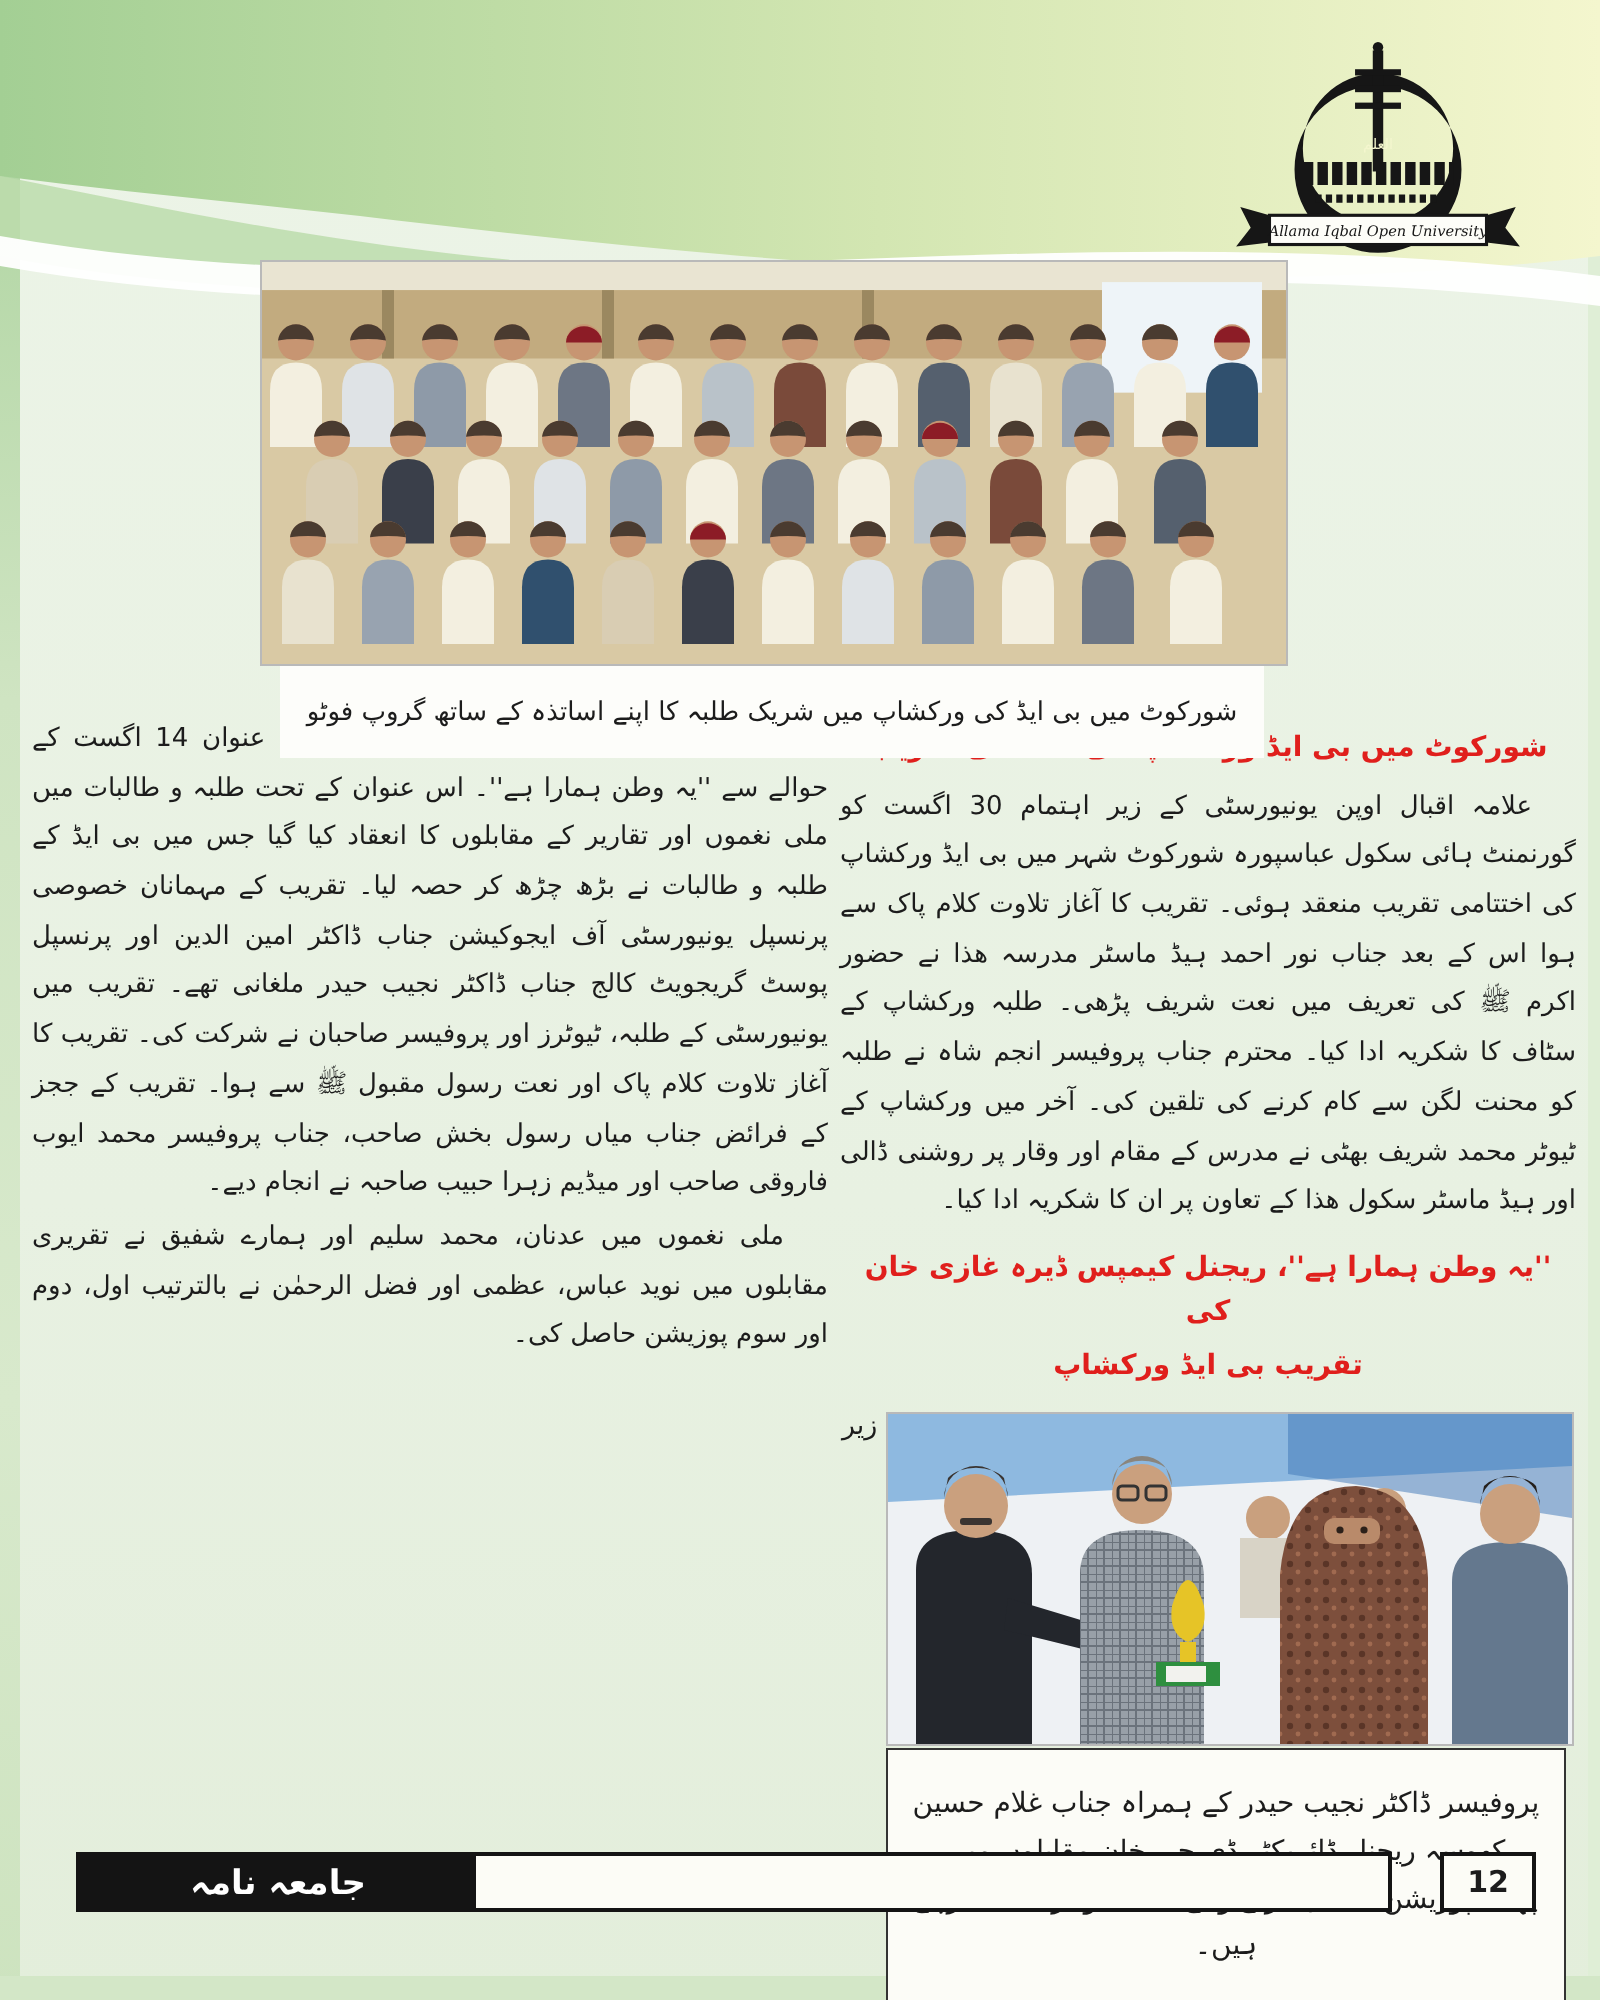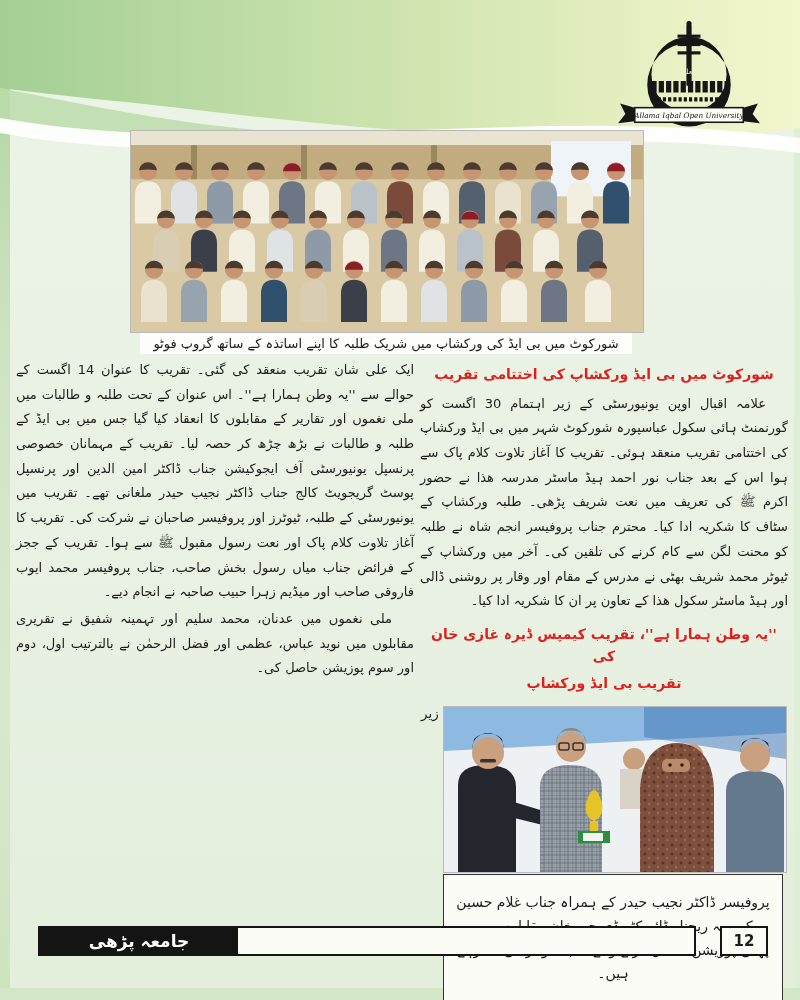--- a/index.html
+++ b/index.html
@@ -10,21 +10,21 @@
   }
   .edge-left{position:absolute;left:0;top:0;width:10px;height:100%;
     background:linear-gradient(180deg,#a9d29b,#cfe4c2 35%,#d8e9cc 70%,#cde3bf);}
   .edge-right{position:absolute;right:0;top:0;width:6px;height:100%;background:#dfeed6;}
   .edge-bottom{position:absolute;left:0;bottom:0;width:100%;height:12px;background:#d3e7c7;}
   .header-swoosh{position:absolute;left:0;top:0;}
   .logo{position:absolute; right:36px; top:20px; width:150px; height:120px;}
   .photo-top{position:absolute; left:130px; top:130px; width:512px; height:201px;
     border:1px solid #b9b9b9; z-index:2; background:#d9c9a4;}
   .caption-top{position:absolute; left:140px; top:333px; width:492px; z-index:2;
-    background:#fdfdfa; text-align:center; font-size:13px; padding:3px 0; direction:rtl;}
+    background:#fdfdfa; text-align:center; font-size:13px; padding:15px 0; direction:rtl;}
   .urdu{direction:rtl; unicode-bidi:embed;}
   .col{position:absolute; text-align:justify; font-size:13px; line-height:1.9;}
   .col-left{left:16px; top:358px; width:398px;}
   .col-right{left:420px; top:364px; width:368px;}
   .col p{margin:0 0 2px 0;}
   .indent{text-indent:22px;}
   .red-head{color:#e01f1c; font-weight:bold; font-size:14px; text-align:center;
     line-height:1.55; margin:0 0 6px 0;}
   .red-head.second{margin-top:10px;}
   .subline{text-align:center; font-size:13.5px; margin:2px 0 8px 0;}
@@ -141,27 +141,27 @@
         <use href="#prs" x="368" y="128" color="#f3efe0"></use>
         <use href="#prs" x="408" y="128" color="#6d7684"></use>
         <use href="#prs" x="452" y="128" color="#f3efe0"></use>
       </g>
   </svg>
 
   <div class="caption-top urdu">شورکوٹ میں بی ایڈ کی ورکشاپ میں شریک طلبہ کا اپنے اساتذہ کے ساتھ گروپ فوٹو</div>
 
   <div class="col col-left urdu">
     <p>ایک علی شان تقریب منعقد کی گئی۔ تقریب کا عنوان 14 اگست کے حوالے سے ''یہ وطن ہمارا ہے''۔ اس عنوان کے تحت طلبہ و طالبات میں ملی نغموں اور تقاریر کے مقابلوں کا انعقاد کیا گیا جس میں بی ایڈ کے طلبہ و طالبات نے بڑھ چڑھ کر حصہ لیا۔ تقریب کے مہمانان خصوصی پرنسپل یونیورسٹی آف ایجوکیشن جناب ڈاکٹر امین الدین اور پرنسپل پوسٹ گریجویٹ کالج جناب ڈاکٹر نجیب حیدر ملغانی تھے۔ تقریب میں یونیورسٹی کے طلبہ، ٹیوٹرز اور پروفیسر صاحبان نے شرکت کی۔ تقریب کا آغاز تلاوت کلام پاک اور نعت رسول مقبول ﷺ سے ہوا۔ تقریب کے ججز کے فرائض جناب میاں رسول بخش صاحب، جناب پروفیسر محمد ایوب فاروقی صاحب اور میڈیم زہرا حبیب صاحبہ نے انجام دیے۔</p>
-    <p class="indent">ملی نغموں میں عدنان، محمد سلیم اور تہمینہ شفیق نے تقریری مقابلوں میں نوید عباس، عظمی اور فضل الرحمٰن نے بالترتیب اول، دوم اور سوم پوزیشن حاصل کی۔</p>
+    <p class="indent">ملی نغموں میں عدنان، محمد سلیم اور ہمارے شفیق نے تقریری مقابلوں میں نوید عباس، عظمی اور فضل الرحمٰن نے بالترتیب اول، دوم اور سوم پوزیشن حاصل کی۔</p>
   </div>
 
   <div class="col col-right urdu">
     <div class="red-head">شورکوٹ میں بی ایڈ ورکشاپ کی اختتامی تقریب</div>
     <p class="indent">علامہ اقبال اوپن یونیورسٹی کے زیر اہتمام 30 اگست کو گورنمنٹ ہائی سکول عباسپورہ شورکوٹ شہر میں بی ایڈ ورکشاپ کی اختتامی تقریب منعقد ہوئی۔ تقریب کا آغاز تلاوت کلام پاک سے ہوا اس کے بعد جناب نور احمد ہیڈ ماسٹر مدرسہ ھذا نے حضور اکرم ﷺ کی تعریف میں نعت شریف پڑھی۔ طلبہ ورکشاپ کے سٹاف کا شکریہ ادا کیا۔ محترم جناب پروفیسر انجم شاہ نے طلبہ کو محنت لگن سے کام کرنے کی تلقین کی۔ آخر میں ورکشاپ کے ٹیوٹر محمد شریف بھٹی نے مدرس کے مقام اور وقار پر روشنی ڈالی اور ہیڈ ماسٹر سکول ھذا کے تعاون پر ان کا شکریہ ادا کیا۔</p>
-    <div class="red-head second">''یہ وطن ہمارا ہے''، تقریب کیمپس ڈیرہ غازی خان کی</div>
+    <div class="red-head second">''یہ وطن ہمارا ہے''، ریجنل کیمپس ڈیرہ غازی خان کی</div>
     <div class="red-head">تقریب بی ایڈ ورکشاپ</div>
     <p class="subline">علامہ اقبال اوپن یونیورسٹی ریجنل کیمپس ڈیرہ غازی خان کے زیر اہتمام</p>
   </div>
 
   <svg class="photo-bottom" viewBox="0 0 342 165" preserveAspectRatio="none">
     <defs>
       <pattern id="chk" width="8" height="8" patternUnits="userSpaceOnUse">
         <rect width="8" height="8" fill="#98a0a8"></rect>
         <path d="M0,0 H8 M0,4 H8 M0,0 V8 M4,0 V8" stroke="#6b737c" stroke-width="1"></path>
       </pattern>
@@ -203,18 +203,18 @@
     <path d="M296,46 a15,15 0 0 1 30,0 l-2,-10 a15,9 0 0 0 -26,0 Z" fill="#25201c"></path>
   </svg>
 
   <div class="caption-bottom">
     <div>پروفیسر ڈاکٹر نجیب حیدر کے ہمراہ جناب غلام حسین کھوسہ ریجنل ڈائریکٹر ڈی جی خان مقابلوں میں</div>
     <div>پہلی پوزیشن حاصل کرنے والے طلبہ کو ٹرافی دے رہے ہیں۔</div>
   </div>
 
   <div class="footer">
     <div class="footer-bar">
-      <div class="footer-brand urdu">جامعہ پڑھی</div>
+      <div class="footer-brand urdu">جامعہ نامہ</div>
     </div>
     <div class="page-box">12</div>
   </div>
 
 </div>
 
 </body></html>

